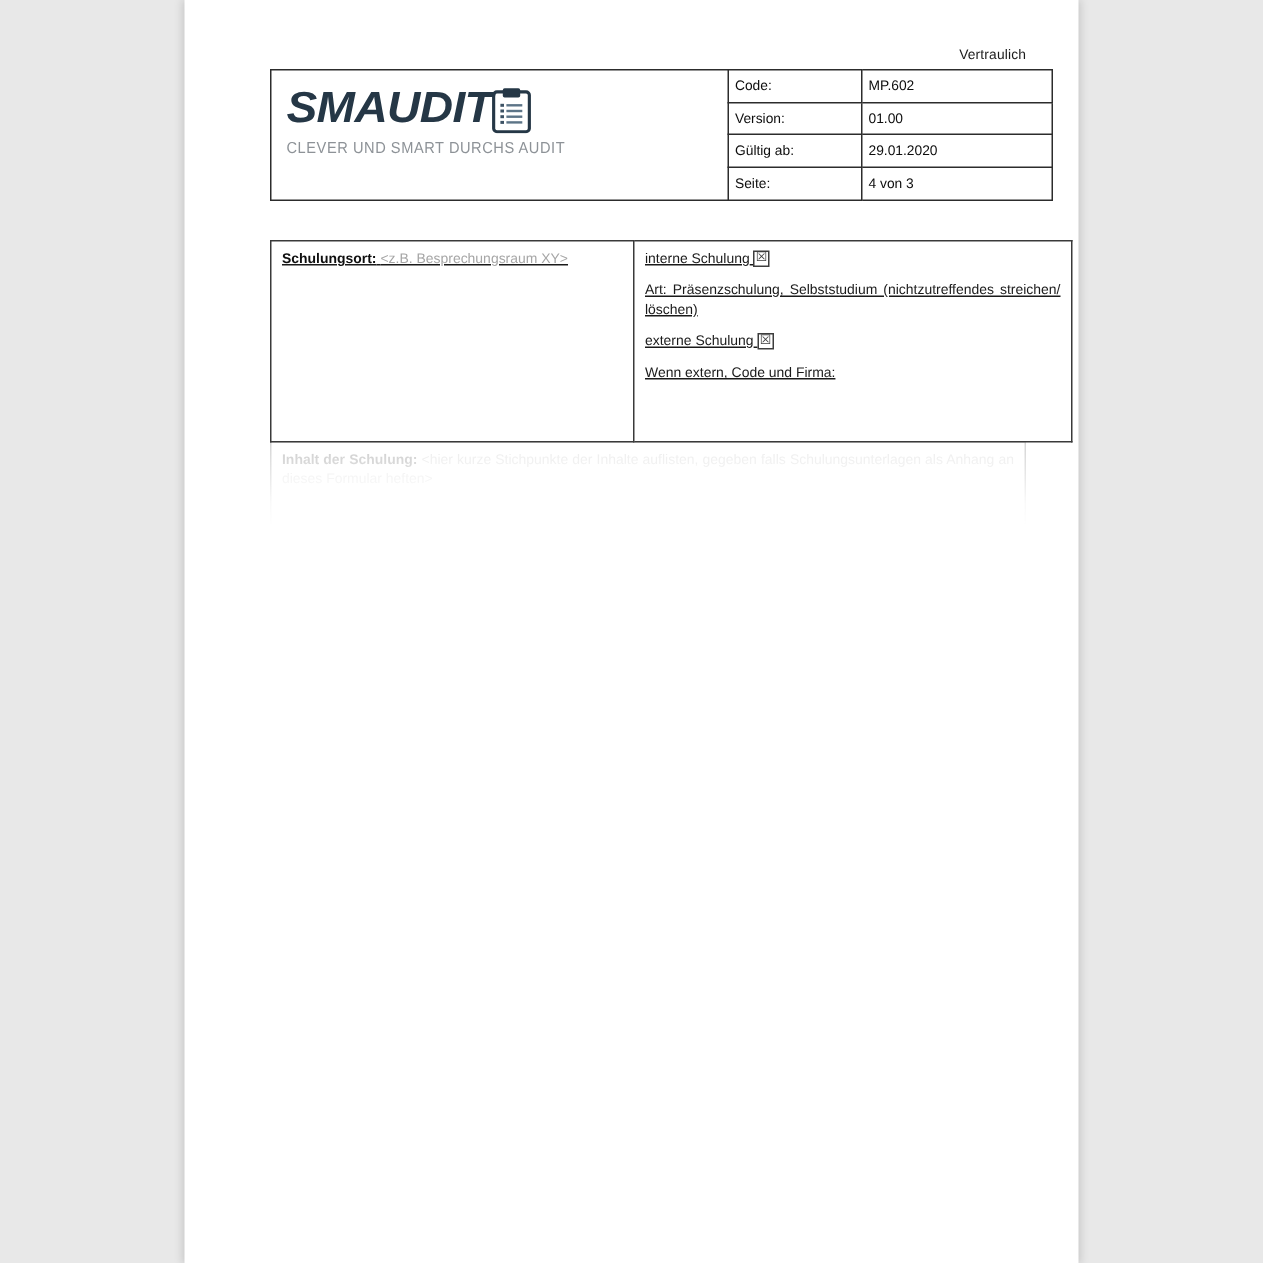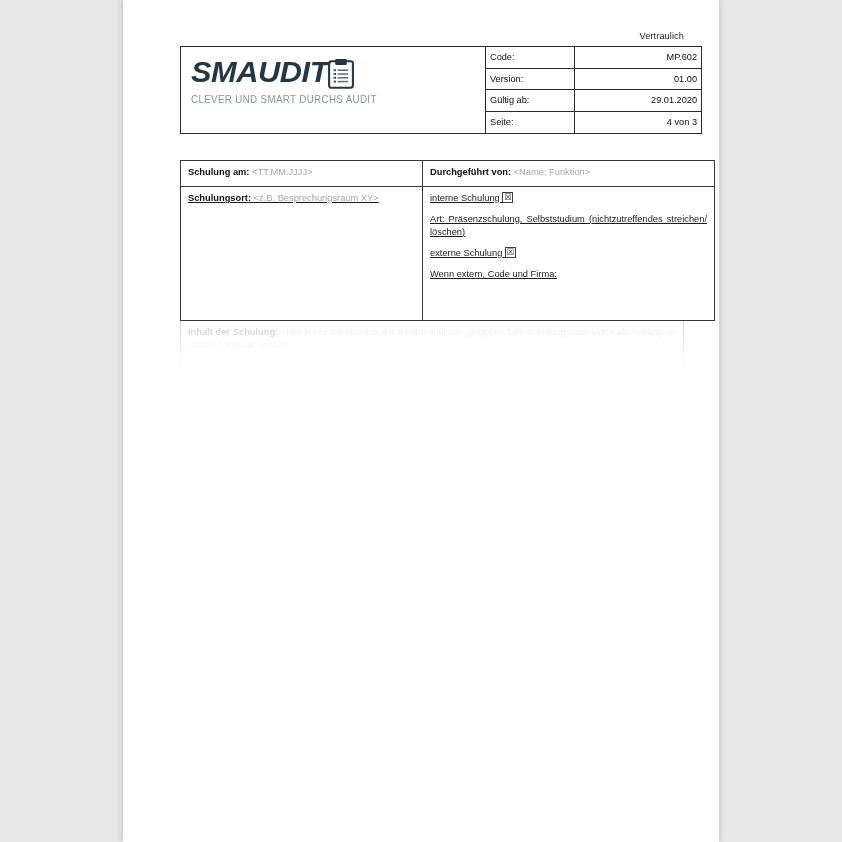--- a/index.html
+++ b/index.html
@@ -69,21 +69,21 @@
     color: #0d0d0d;
     padding: 1.5px 4px 2.5px 4px !important;
     height: 16.7px;
     line-height: 12px;
     margin-left: 18px;
   }
   .hdr-val {
     width: 118px;
     font-size: 9.2px;
     color: #0d0d0d;
-    text-align: right;
+    text-align: left;
     padding: 1.5px 4px 2.5px 4px !important;
     height: 16.7px;
     line-height: 12px;
   }
 
   
   .logo-wrap {
     position: absolute;
     left: 10px;
     top: 10px;
@@ -238,30 +238,20 @@
         <tr>
           <td class="hdr-key">Seite:</td>
           <td class="hdr-val">4 von 3</td>
         </tr>
       </tbody>
         </table>
 
       <div class="form-wrap">
         <table class="form">
           <tbody>
-          <tr class="r2">
-            <td class="cell-left">
-              <b class="lbl">Schulung am:</b>
-              <span class="ph">&lt;TT.MM.JJJJ&gt;</span>
-            </td>
-            <td class="cell-right">
-              <b class="lbl">Durchgeführt von:</b>
-              <span class="ph">&lt;Name; Funktion&gt;</span>
-            </td>
-          </tr>
           <tr class="r3">
             <td class="cell-left">
               <b class="lbl">Schulungsort:</b>
               <span class="ph">&lt;z.B. Besprechungsraum XY&gt;</span>
             </td>
             <td class="cell-right">
               <p class="p-plain">
                 <span>interne Schulung</span>
                 <span class="chk">☒</span>
               </p>

